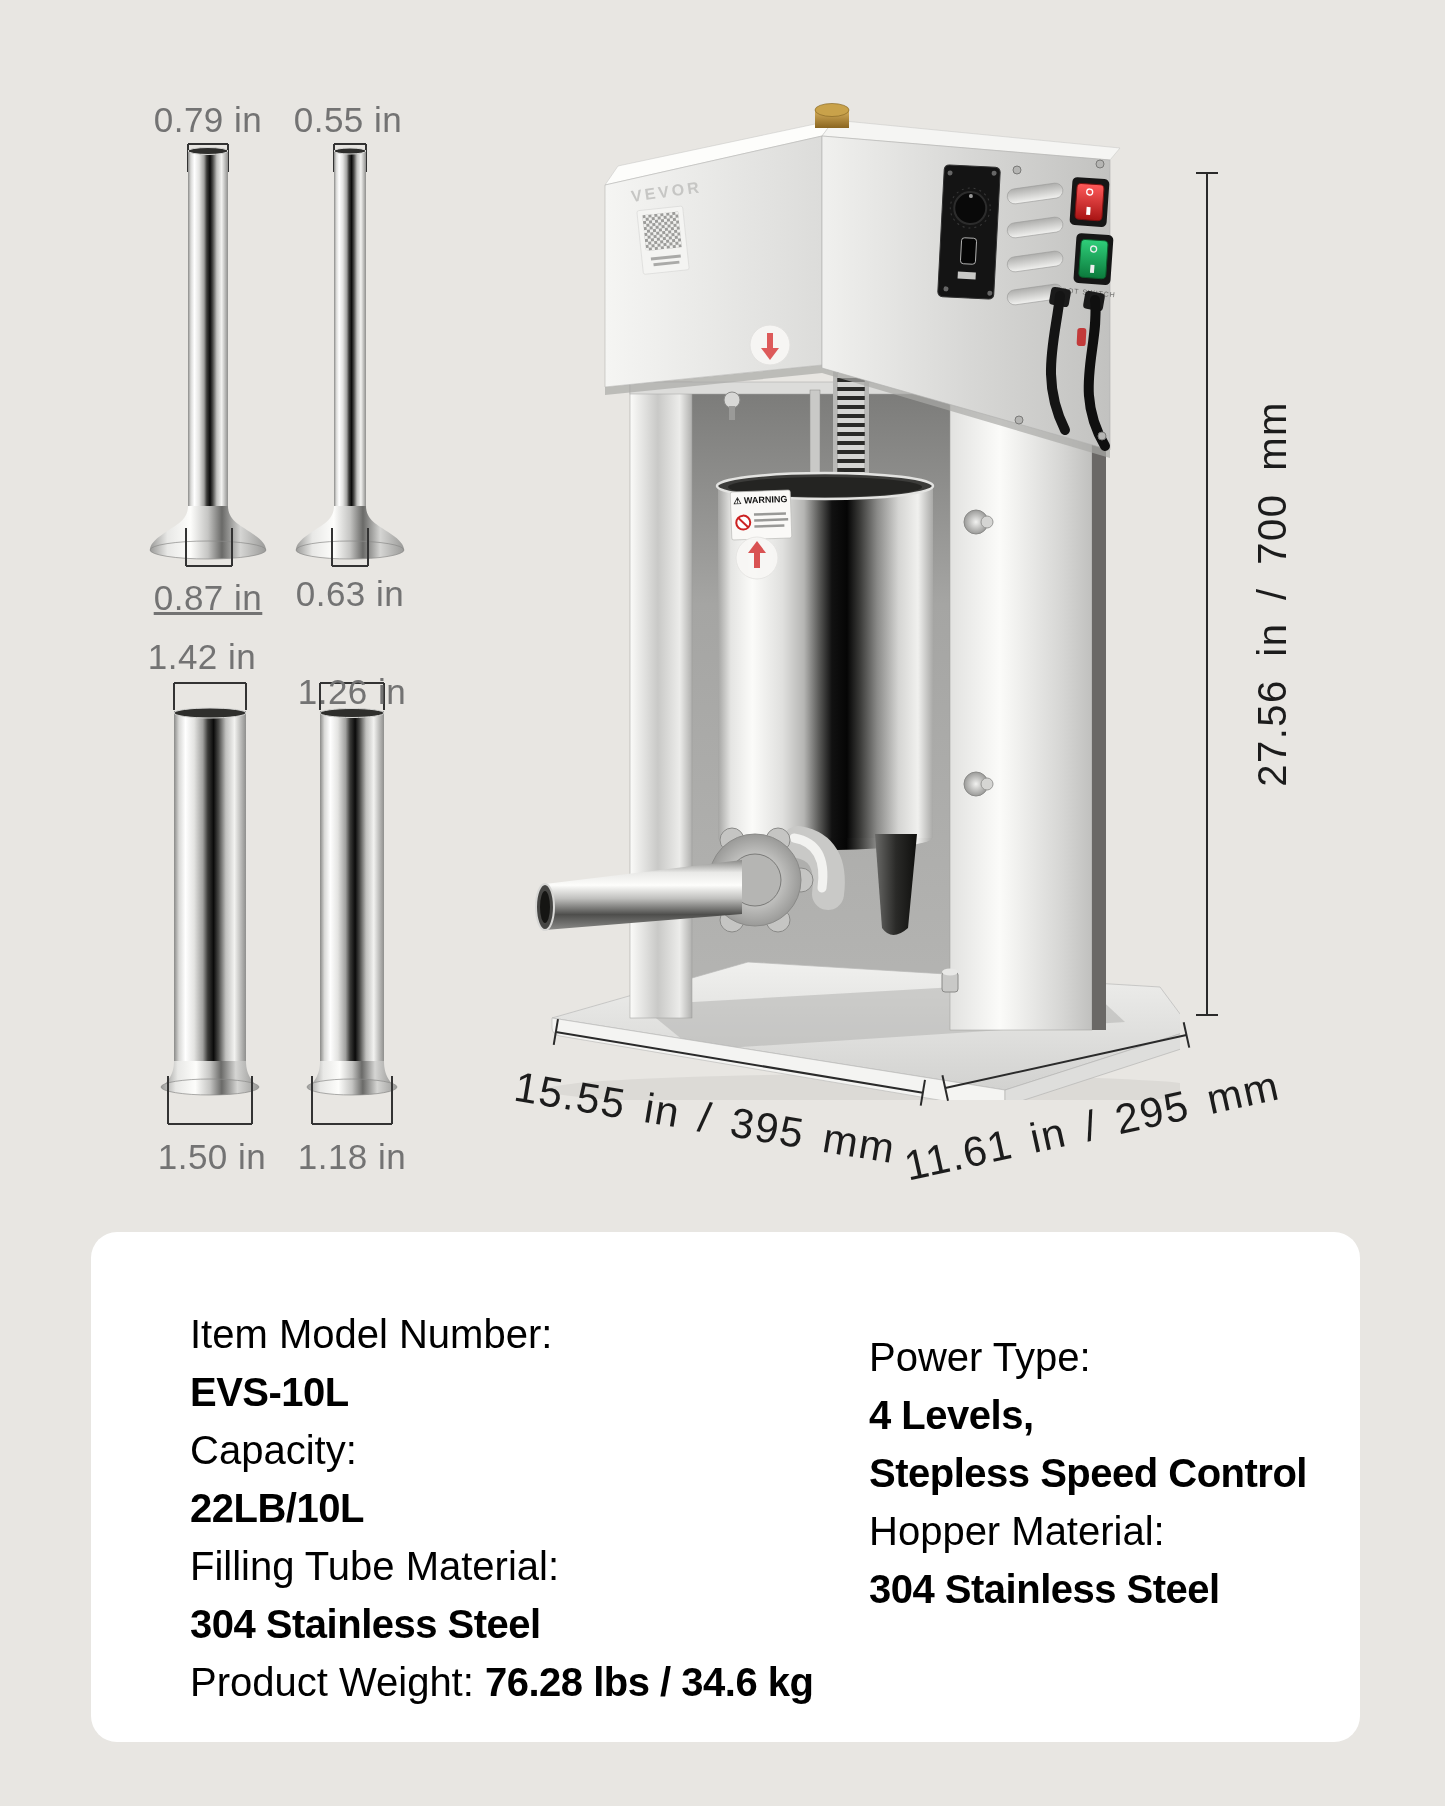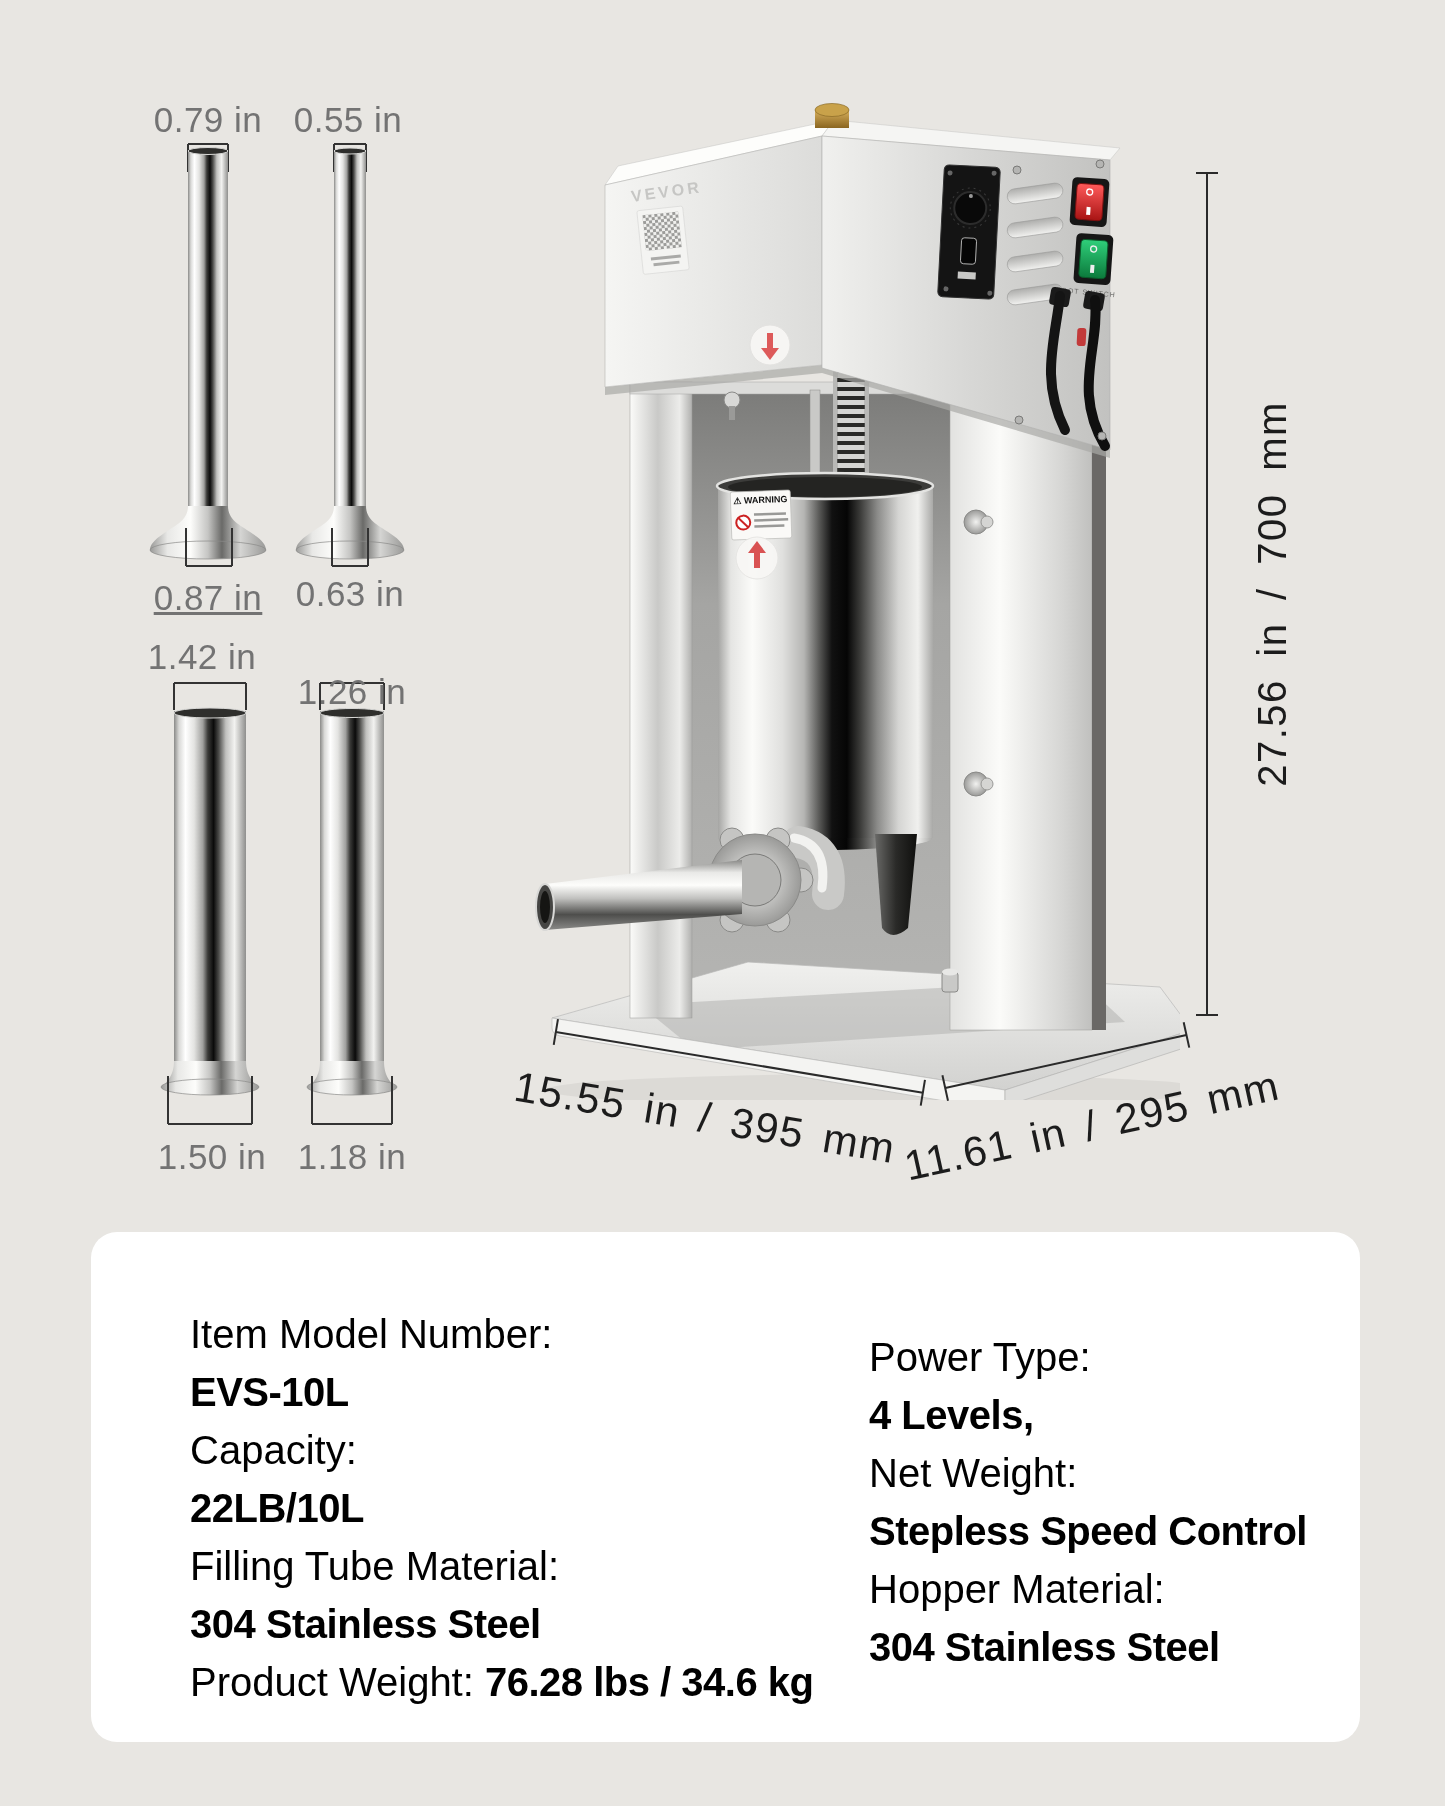--- a/index.html
+++ b/index.html
@@ -424,18 +424,17 @@
     <div class="spec-line"><span class="val">22LB/10L</span></div>
     <div class="spec-line"><span class="lbl">Filling Tube Material:</span></div>
     <div class="spec-line"><span class="val">304 Stainless Steel</span></div>
     <div class="spec-line">
       <span class="lbl">Product Weight: </span><span class="val">76.28 lbs / 34.6 kg</span>
     </div>
   </div>
   <div class="spec-col right">
     <div class="spec-line"><span class="lbl">Power Type:</span></div>
     <div class="spec-line"><span class="val">4 Levels,</span></div>
-    <div class="spec-line"><span class="lbl">Net Weight:</span></div>
     <div class="spec-line"><span class="val">Stepless Speed Control</span></div>
     <div class="spec-line"><span class="lbl">Hopper Material:</span></div>
     <div class="spec-line"><span class="val">304 Stainless Steel</span></div>
   </div>
 </div>
 
 </body></html>

